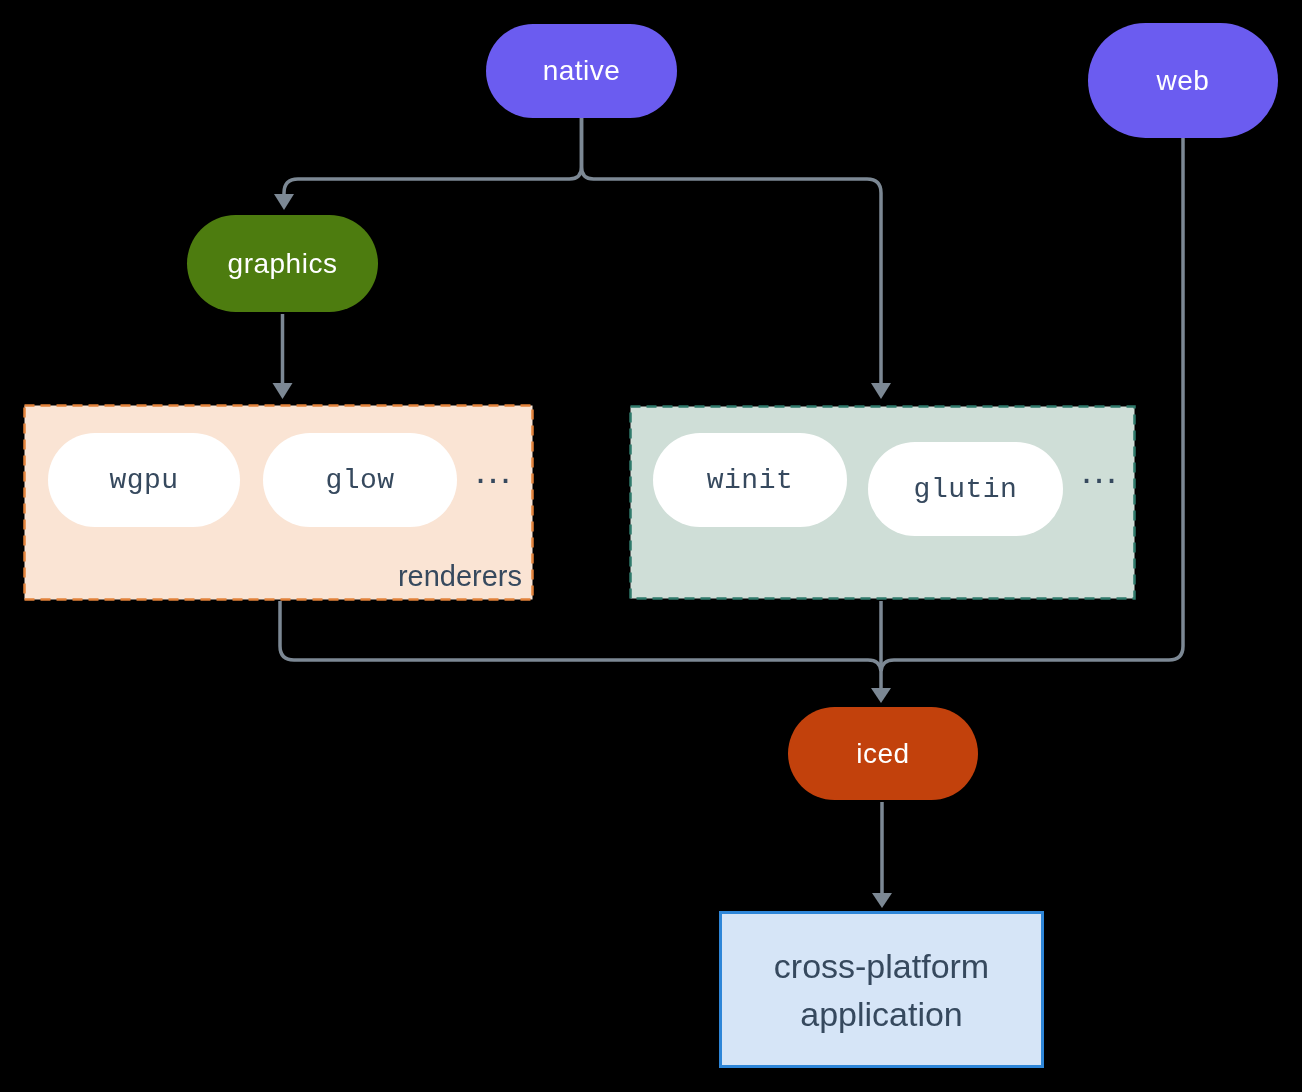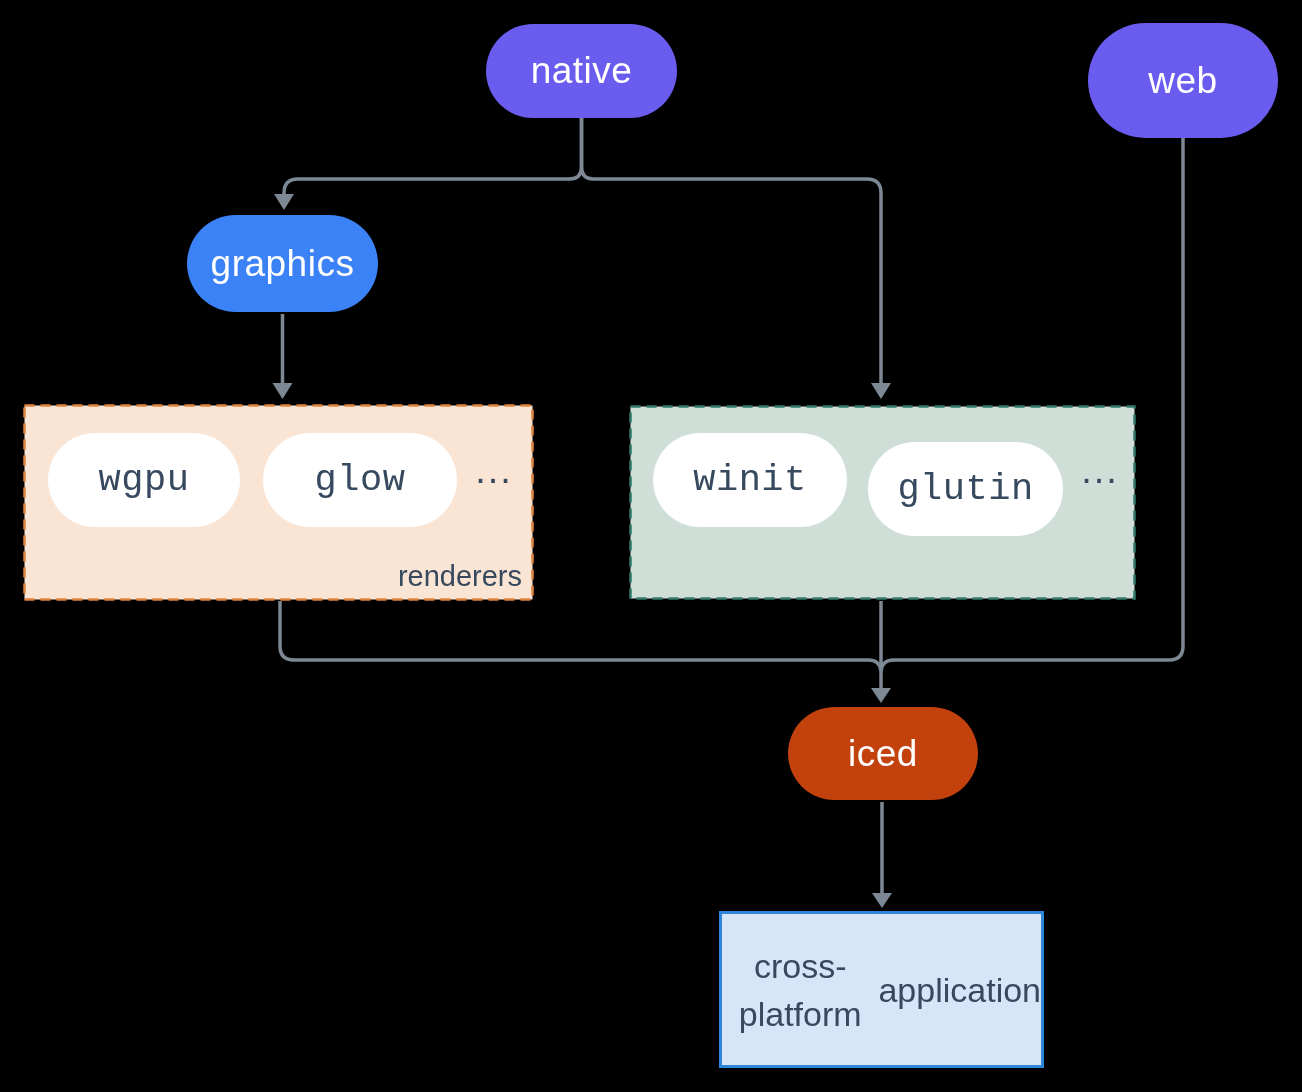--- a/index.html
+++ b/index.html
@@ -29,25 +29,25 @@
   .arrowhead {
     fill: #7C8894;
     stroke: none;
   }
   .pill {
     position: absolute;
     display: flex;
     align-items: center;
     justify-content: center;
     border-radius: 60px;
-    font-size: 37px;
+    font-size: 28px;
     letter-spacing: 0.5px;
   }
   .pill-purple { background: #6B5CF0; color: #FFFFFF; }
-  .pill-orange { background: #3b82f6; color: #FFFFFF; }
+  .pill-orange { background: #4d7c0f; color: #FFFFFF; }
   .pill-blue   { background: #c2410c; color: #FFFFFF; }
   .pill-white  { background: #FFFFFF; color: #36495E; font-family: Liberation Mono, monospace; }
 
   .ellipsis {
     position: absolute;
     color: #36495E;
     font-size: 38px;
     letter-spacing: 2px;
     text-align: center;
   }
@@ -61,20 +61,21 @@
   #app-box {
     position: absolute;
     left: 719px;
     top: 911px;
     width: 325px;
     height: 157px;
     box-sizing: border-box;
     background: #D6E5F7;
     border: 3px solid #2E86D8;
     display: flex;
+    flex-direction: column;
     align-items: center;
     justify-content: center;
     color: #36495E;
     font-size: 34px;
     line-height: 48px;
     text-align: center;
   }
 </style>
 </head>
 <body>

